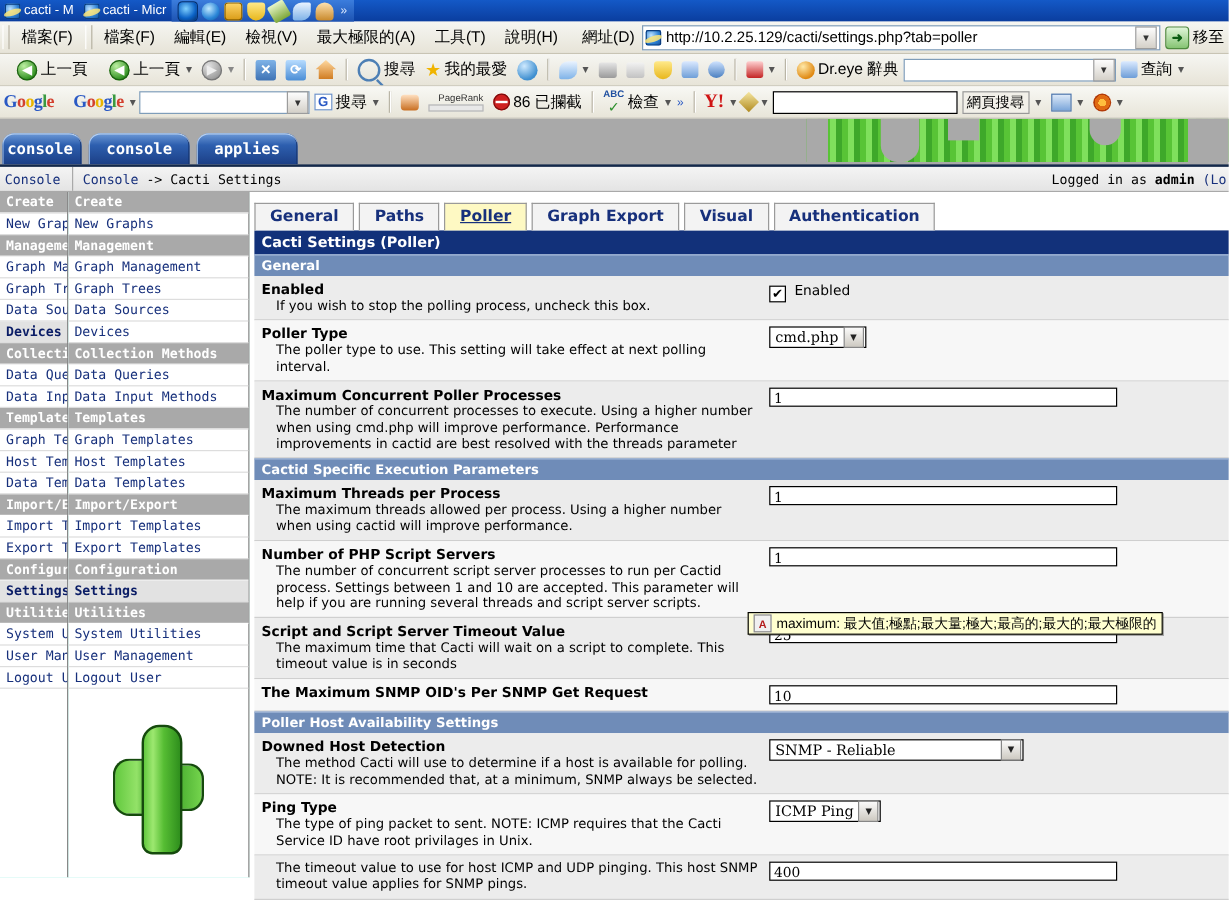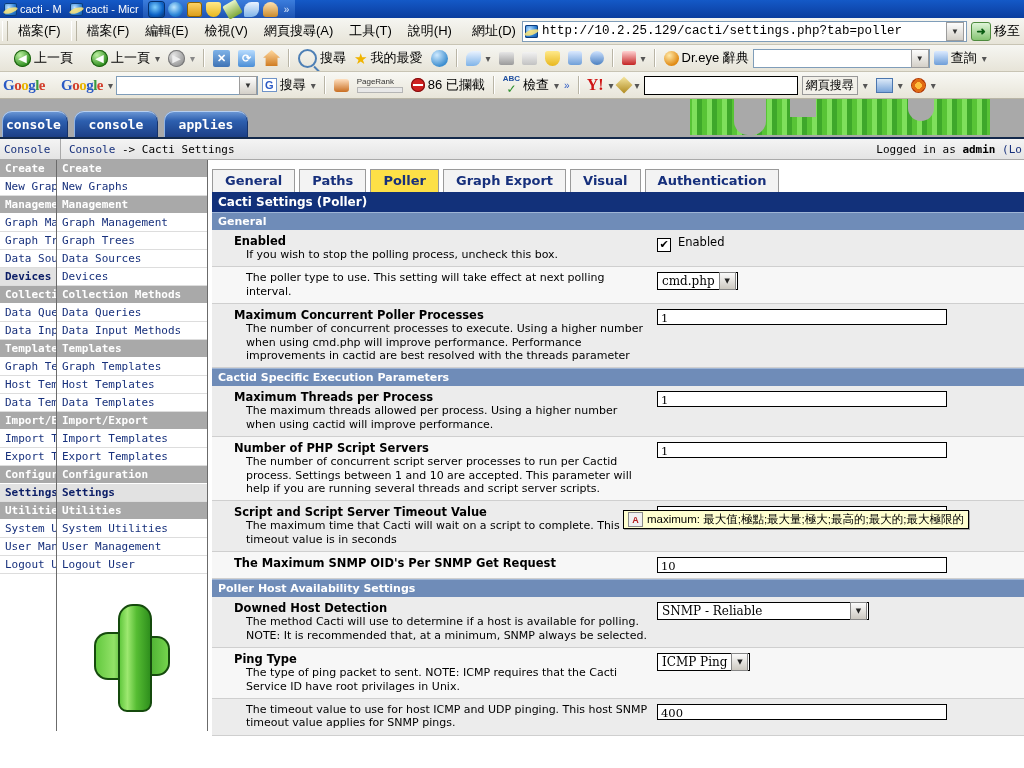--- a/index.html
+++ b/index.html
@@ -53,21 +53,21 @@
     flex:0 0 4px;
   }
   .menus{display:flex;align-items:center;}
   .menus span{padding:3px 8px;color:#000;font-size:13px;white-space:nowrap;}
   .addrwrap{display:flex;align-items:center;flex:1;min-width:0;padding-left:6px;}
   .addrlabel{font-size:13px;padding:0 6px;white-space:nowrap;}
   .addrbox{
     flex:1;min-width:0;height:19px;background:#fff;border:1px solid #7f9db9;
     display:flex;align-items:center;gap:4px;padding:0 2px;
   }
-  .addrbox .txt{font-family:Liberation Mono, monospace;font-size:12.5px;white-space:nowrap;overflow:hidden;}
+  .addrbox .txt{font-family:Liberation Sans, sans-serif;font-size:12.5px;white-space:nowrap;overflow:hidden;}
   .ddbtn{
     width:16px;height:17px;flex:0 0 16px;border:1px solid #9c9c9c;
     background:linear-gradient(#fdfdfd,#d4d0c8);
     display:flex;align-items:center;justify-content:center;font-size:8px;color:#333;
   }
   .gobtn{display:flex;align-items:center;gap:3px;padding:0 4px;white-space:nowrap;font-size:13px;}
   .goarrow{
     width:18px;height:17px;background:linear-gradient(#dff5d8,#86c473);
     border:1px solid #4e8a3e;border-radius:3px;color:#0a5c12;
     display:flex;align-items:center;justify-content:center;font-size:11px;font-weight:bold;
@@ -95,21 +95,21 @@
   
   .gtoolrow{
     height:26px;display:flex;align-items:center;
     background:linear-gradient(#f8f8f4,#e8e5d9);
     border-bottom:1px solid #b9b5a6;overflow:hidden;
   }
   .glogo{font-family:"Liberation Serif",serif;font-size:15px;font-weight:bold;letter-spacing:-.5px;padding:0 3px;}
   .glogo .b{color:#2a59c4}.glogo .r{color:#d3402f}.glogo .y{color:#e9b400}.glogo .g{color:#3a9a41}
   .ginput{height:17px;background:#fff;border:1px solid #7f9db9;display:flex;align-items:center;}
   .ylogo{color:#cf1414;font-weight:bold;font-family:"Liberation Serif",serif;font-size:16px;padding:0 3px;}
-  .pagerank{font-size:8px;color:#333;line-height:1;text-align:left;}
+  .pagerank{font-size:8px;color:#333;line-height:1;text-align:right;}
   .prbar{width:44px;height:4px;background:#e8e8e8;border:1px solid #b5b5b5;margin-top:1px;}
   .noentry{width:14px;height:14px;border-radius:50%;background:#cf2020;position:relative;box-shadow:inset 0 0 0 1px #7e0d0d;}
   .noentry::after{content:"";position:absolute;left:2px;top:6px;width:10px;height:2px;background:#fff;}
   .abc{font-size:8px;color:#1f4fa0;font-weight:bold;line-height:1;}
   .checkv{color:#2b8f2b;font-size:12px;line-height:1;}
   .pencil{width:12px;height:12px;background:linear-gradient(135deg,#f5e6a0,#b08a20);transform:rotate(45deg);}
   .gsqa{width:15px;height:13px;background:linear-gradient(#dce9f8,#7ba6da);border:1px solid #4b76ae;}
   .target{width:15px;height:15px;border-radius:50%;background:radial-gradient(circle,#ffbe3d 0 30%,#e06a12 30% 60%,#b33b08 60% 100%);}
 
   
@@ -193,33 +193,33 @@
   .main{flex:1;min-width:0;background:#fff;padding:0;position:relative;}
   .tabrow{
     display:flex;align-items:flex-end;height:24px;margin:8px 0 0 4px;gap:4px;
     border-bottom:0;
   }
   .stab{
     border:1px solid #9a9a9a;border-bottom:none;
     background:#f3f3f3;color:#17307c;font-weight:bold;font-size:13px;
     padding:3px 12px 4px;white-space:nowrap;font-family:"DejaVu Sans",sans-serif;
   }
-  .stab.active{background:#fde047;color:#17307c;}
+  .stab.active{background:#fef9c3;color:#17307c;text-decoration:underline;}
   .title-bar{
     background:#12317a;color:#fff;font-weight:bold;font-size:12px;
     padding:3px 6px;margin:0 0 0 4px;font-family:"DejaVu Sans",sans-serif;
   }
   .sec-bar{
     background:#6f8cb8;color:#fff;font-weight:bold;font-size:11px;
     padding:2px 6px;margin-left:4px;
     border-top:1px solid #9fb5d6;font-family:"DejaVu Sans",sans-serif;
   }
   .row{
     display:flex;margin-left:4px;border-bottom:1px solid #cfcfcf;
-    padding:4px 22px 5px;align-items:flex-start;
+    padding:4px 6px 5px;align-items:flex-start;
   }
   .row.odd{background:#ececec;}
   .row.even{background:#f7f7f7;}
   .row .lbl{width:415px;flex:0 0 415px;padding-right:8px;}
   .row .lbl .t{font-weight:bold;font-size:11.5px;color:#000;font-family:"DejaVu Sans",sans-serif;}
   .row .lbl .d{font-size:11px;color:#000;line-height:1.22;font-family:"DejaVu Sans",sans-serif;margin-left:12px;}
   .row .ctl{flex:1;min-width:0;padding-top:1px;}
   .tbox{
     border:1px solid #000;background:#fff;height:16px;
     font-family:"DejaVu Serif",serif;font-size:11.5px;
@@ -284,21 +284,21 @@
 <div class="menurow">
   <span class="grip"></span>
   <div class="menus">
     <span>檔案(F)</span>
   </div>
   <span class="grip"></span>
   <div class="menus">
     <span>檔案(F)</span>
     <span>編輯(E)</span>
     <span>檢視(V)</span>
-    <span>網頁搜尋(A)</span>
+    <span>最大極限的(A)</span>
     <span>工具(T)</span>
     <span>說明(H)</span>
   </div>
   <div class="addrwrap">
     <span class="addrlabel">網址(D)</span>
     <div class="addrbox">
       <span class="ie-ico"></span>
       <span class="txt">http://10.2.25.129/cacti/settings.php?tab=poller</span>
       <span class="flex1"></span>
       <span class="ddbtn">▼</span>
@@ -566,20 +566,21 @@
           <div class="t">Enabled</div>
           <div class="d">If you wish to stop the polling process, uncheck this box.</div>
         </div>
         <div class="ctl">
           <span class="cb">✔</span><span class="cb-lbl">Enabled</span>
         </div>
       </div>
 
       <div class="row even">
         <div class="lbl">
+          <div class="t">Poller Type</div>
           <div class="d">The poller type to use. This setting will take effect at next polling interval.</div>
         </div>
         <div class="ctl">
           <span class="selbox">
             <span class="v">cmd.php</span>
             <span class="ar">▼</span>
           </span>
         </div>
       </div>
 

